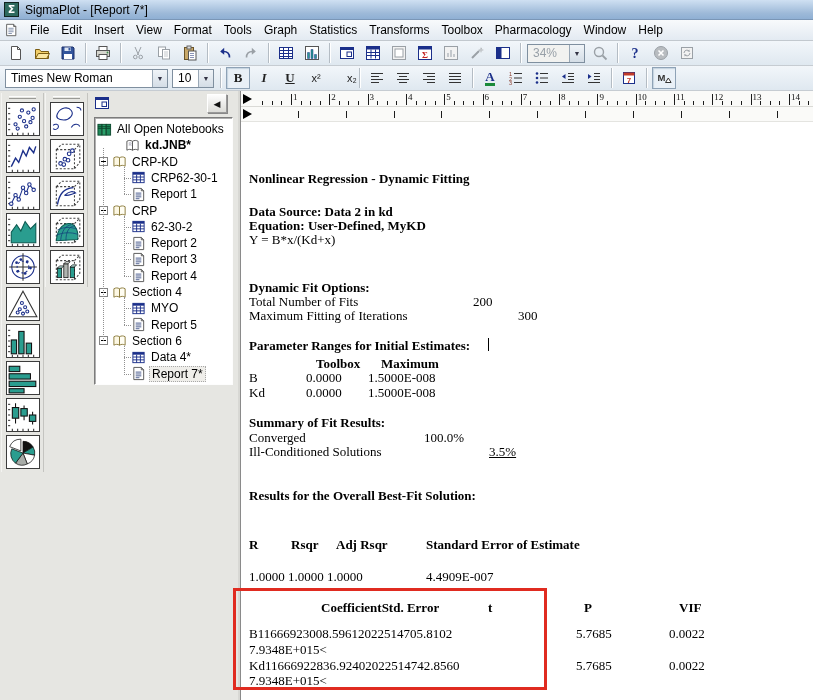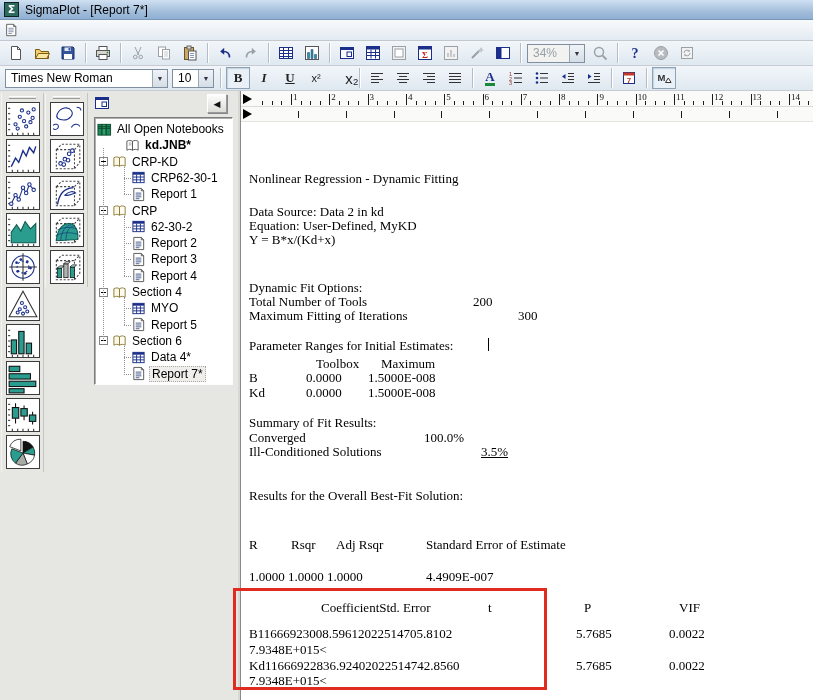--- a/index.html
+++ b/index.html
@@ -74,41 +74,56 @@
     border-left:1px solid #8a8a8a; box-shadow:-2px 0 0 #d8d8d4; }
   .ruler { position:absolute; left:0; width:100%; background:#fafaf8; }
   .ruler1 { top:0; height:16px; border-bottom:1px solid #dadad6; }
   .ruler2 { top:16px; height:15px; border-bottom:1px solid #e4e4e0; }
   .tickv { position:absolute; width:1px; background:#1c1c1c; }
   .ruler-num { position:absolute; top:1px; font-family:"Liberation Serif",serif; font-size:9px; color:#111; }
   .tri { position:absolute; width:0; height:0; border-top:5px solid transparent;
     border-bottom:5px solid transparent; border-left:9px solid #000; }
   .report-text span.seg { position:absolute; font-family:"Liberation Serif",serif; font-size:13px;
     white-space:pre; color:#000; }
-  .report-text span.seg.b { font-weight:normal; }
+  .report-text span.seg.b { font-weight:bold; }
   .caret { position:absolute; width:1px; height:13px; background:#000; }
   .red-box { position:absolute; left:233px; top:588px; width:314px; height:102px;
     border:3px solid #e02b20; z-index:6; }
 </style>
 </head>
 <body>
 
 <div class="root">
 
   <div class="titlebar">
     <div class="app-icon">Σ</div>
     <div class="title-text">SigmaPlot - [Report 7*]</div>
   </div>
 
   <div class="menubar">
     <svg class="child-icon" viewBox="0 0 16 16">
         <path d="M3 1.5h8l2.5 2.5v10.5H3z" fill="#fff" stroke="#555"></path>
         <path d="M11 1.5V4h2.5" fill="none" stroke="#555"></path>
         <path d="M5 6h6M5 8h6M5 10h6M5 12h4" stroke="#7a8aa8"></path>
       </svg>
+    <div id="menu-items" style="display:flex;">
+        <div class="menu-item">File</div>
+        <div class="menu-item">Edit</div>
+        <div class="menu-item">Insert</div>
+        <div class="menu-item">View</div>
+        <div class="menu-item">Format</div>
+        <div class="menu-item">Tools</div>
+        <div class="menu-item">Graph</div>
+        <div class="menu-item">Statistics</div>
+        <div class="menu-item">Transforms</div>
+        <div class="menu-item">Toolbox</div>
+        <div class="menu-item">Pharmacology</div>
+        <div class="menu-item">Window</div>
+        <div class="menu-item">Help</div>
+      </div>
   </div>
 
   <div class="toolbar tb1" id="toolbar-main">
       <div class="tb-btn">
         <span style="display: flex;">
           <svg viewBox="0 0 16 16" style="width: 16px; height: 16px;">
             <path d="M3.5 1.5h6l3 3v10h-9z" fill="#fff" stroke="#555"></path>
             <path d="M9.5 1.5v3h3" fill="none" stroke="#555"></path>
           </svg>
         </span>
@@ -334,21 +349,21 @@
             <span class="glyph-btn" style="font-family:'Liberation Serif',serif;text-decoration:underline;font-weight:bold;">U</span>
           </span>
         </div>
         <div class="tb-btn">
           <span style="display: flex;">
             <span class="glyph-btn" style="font-size:11px;">x²</span>
           </span>
         </div>
         <div class="tb-btn">
           <span style="display: flex;">
-            <span class="glyph-btn" style="font-size:15px;margin-left:20px;">x₂</span>
+            <span class="glyph-btn" style="font-size:11px;margin-left:20px;">x₂</span>
           </span>
         </div>
         <div class="tb-sep"></div>
         <div class="tb-btn">
           <span style="display: flex;">
             <svg viewBox="0 0 16 16" style="width: 16px; height: 16px;">
               <path d="M2 3.5h12M2 6.5h8M2 9.5h12M2 12.5h8" stroke="#333"></path>
             </svg>
           </span>
         </div>
@@ -942,39 +957,39 @@
         <div class="tickv" style="left: 439.9px; top: 4px; height: 7px;"></div>
         <div class="tickv" style="left: 487.8px; top: 4px; height: 7px;"></div>
         <div class="tickv" style="left: 535.7px; top: 4px; height: 7px;"></div>
       </div>
     <div class="report-text" id="report-text">
         <span class="seg b" style="left: 8px; top: 80px;">Nonlinear Regression - Dynamic Fitting</span>
         <span class="seg b" style="left: 8px; top: 113px;">Data Source: Data 2 in kd</span>
         <span class="seg b" style="left: 8px; top: 127px;">Equation: User-Defined, MyKD</span>
         <span class="seg" style="left: 8px; top: 141px;">Y = B*x/(Kd+x)</span>
         <span class="seg b" style="left: 8px; top: 189px;">Dynamic Fit Options:</span>
-        <span class="seg" style="left: 8px; top: 203px;">Total Number of Tools</span>
+        <span class="seg" style="left: 8px; top: 203px;">Total Number of Fits</span>
         <span class="seg" style="left: 232px; top: 203px;">200</span>
         <span class="seg" style="left: 8px; top: 217px;">Maximum Fitting of Iterations</span>
         <span class="seg" style="left: 277px; top: 217px;">300</span>
         <span class="seg b" style="left: 8px; top: 247px;">Parameter Ranges for Initial Estimates:</span>
         <div class="caret" style="left: 247px; top: 247px;"></div>
         <span class="seg b" style="left: 75px; top: 265px;">Toolbox</span>
         <span class="seg b" style="left: 140px; top: 265px;">Maximum</span>
         <span class="seg" style="left: 8px; top: 279px;">B</span>
         <span class="seg" style="left: 65px; top: 279px;">0.0000</span>
         <span class="seg" style="left: 127px; top: 279px;">1.5000E-008</span>
         <span class="seg" style="left: 8px; top: 294px;">Kd</span>
         <span class="seg" style="left: 65px; top: 294px;">0.0000</span>
         <span class="seg" style="left: 127px; top: 294px;">1.5000E-008</span>
         <span class="seg b" style="left: 8px; top: 324px;">Summary of Fit Results:</span>
         <span class="seg" style="left: 8px; top: 339px;">Converged</span>
         <span class="seg" style="left: 183px; top: 339px;">100.0%</span>
         <span class="seg" style="left: 8px; top: 353px;">Ill-Conditioned Solutions</span>
-        <span class="seg" style="left: 240px; top: 353px; text-decoration: underline;">3.5%</span>
+        <span class="seg" style="left: 248px; top: 353px; text-decoration: underline;">3.5%</span>
         <span class="seg b" style="left: 8px; top: 397px;">Results for the Overall Best-Fit Solution:</span>
         <span class="seg b" style="left: 8px; top: 446px;">R</span>
         <span class="seg b" style="left: 50px; top: 446px;">Rsqr</span>
         <span class="seg b" style="left: 95px; top: 446px;">Adj Rsqr</span>
         <span class="seg b" style="left: 185px; top: 446px;">Standard Error of Estimate</span>
         <span class="seg" style="left: 8px; top: 478px;">1.0000 1.0000 1.0000</span>
         <span class="seg" style="left: 185px; top: 478px;">4.4909E-007</span>
         <span class="seg b" style="left: 80px; top: 509px;">CoefficientStd. Error</span>
         <span class="seg b" style="left: 247px; top: 509px;">t</span>
         <span class="seg b" style="left: 343px; top: 509px;">P</span>

